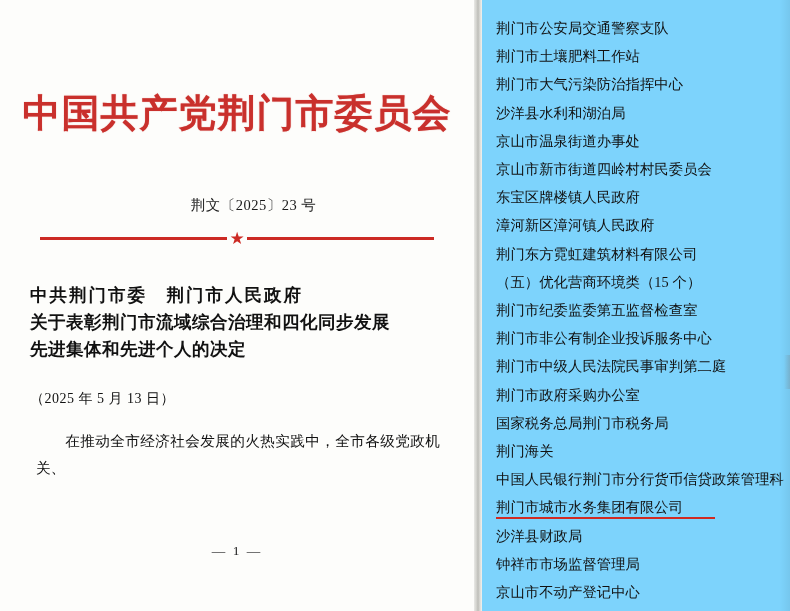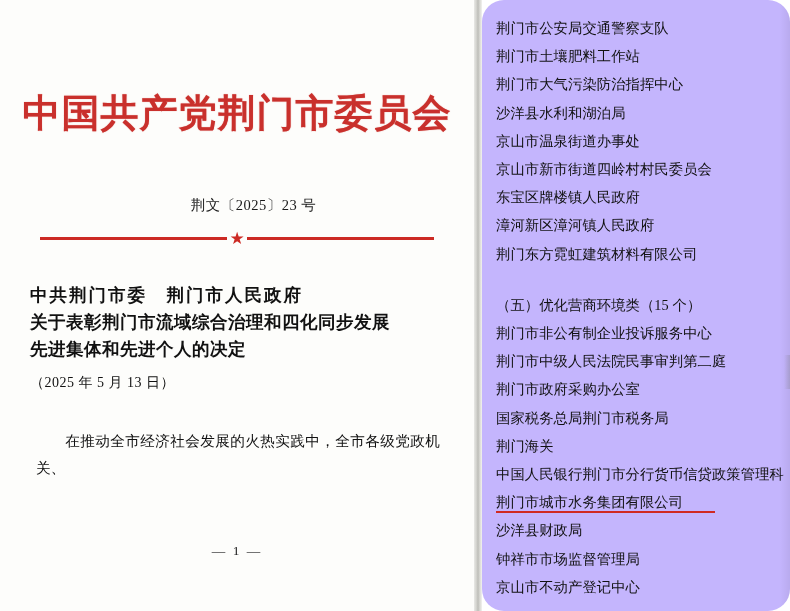--- a/index.html
+++ b/index.html
@@ -101,21 +101,21 @@
   }
   .title-line {
     font-size: 17.5px;
     font-weight: bold;
     line-height: 27px;
     letter-spacing: 0.5px;
     white-space: nowrap;
   }
   .title-line.l1 { letter-spacing: 2px; }
   .sub-date {
-    margin-top: 11px;
+    margin-top: 27px;
     font-size: 14px;
     font-weight: normal;
     letter-spacing: 0.5px;
   }
 
   .body-text {
     position: absolute;
     top: 428px;
     left: 36px;
     width: 404px;
@@ -147,41 +147,39 @@
     width: 8px;
     height: 611px;
     background: linear-gradient(to right, #e9e9e6 0%, #cfcfca 35%, #bdbdb8 50%, #d6d6d1 70%, #f2f2ef 100%);
   }
 
   
   .right-page {
     position: relative;
     width: 308px;
     height: 611px;
-    background: #c4b5fd;
+    background: #7dd3fc;
     overflow: hidden;
-    border-radius: 22px;
   }
   .org-list {
     position: absolute;
     top: 14px;
     left: 14px;
     width: 294px;
   }
   .org-item {
     font-size: 14.3px;
     line-height: 28.2px;
     color: #111;
     white-space: nowrap;
     letter-spacing: 0.1px;
     position: relative;
   }
   .org-item.heading {
     font-weight: normal;
-    margin-top: 23px;
   }
   .org-item.underlined::after {
     content: "";
     position: absolute;
     left: 0;
     bottom: 3px;
     width: 219px;
     height: 2px;
     background: #d02a22;
   }
@@ -243,20 +241,21 @@
         <div class="org-item">荆门市公安局交通警察支队</div>
         <div class="org-item">荆门市土壤肥料工作站</div>
         <div class="org-item">荆门市大气污染防治指挥中心</div>
         <div class="org-item">沙洋县水利和湖泊局</div>
         <div class="org-item">京山市温泉街道办事处</div>
         <div class="org-item">京山市新市街道四岭村村民委员会</div>
         <div class="org-item">东宝区牌楼镇人民政府</div>
         <div class="org-item">漳河新区漳河镇人民政府</div>
         <div class="org-item">荆门东方霓虹建筑材料有限公司</div>
         <div class="org-item heading">（五）优化营商环境类（15 个）</div>
+        <div class="org-item">荆门市纪委监委第五监督检查室</div>
         <div class="org-item">荆门市非公有制企业投诉服务中心</div>
         <div class="org-item">荆门市中级人民法院民事审判第二庭</div>
         <div class="org-item">荆门市政府采购办公室</div>
         <div class="org-item">国家税务总局荆门市税务局</div>
         <div class="org-item">荆门海关</div>
         <div class="org-item">中国人民银行荆门市分行货币信贷政策管理科</div>
         <div class="org-item underlined">荆门市城市水务集团有限公司</div>
         <div class="org-item">沙洋县财政局</div>
         <div class="org-item">钟祥市市场监督管理局</div>
         <div class="org-item">京山市不动产登记中心</div>

